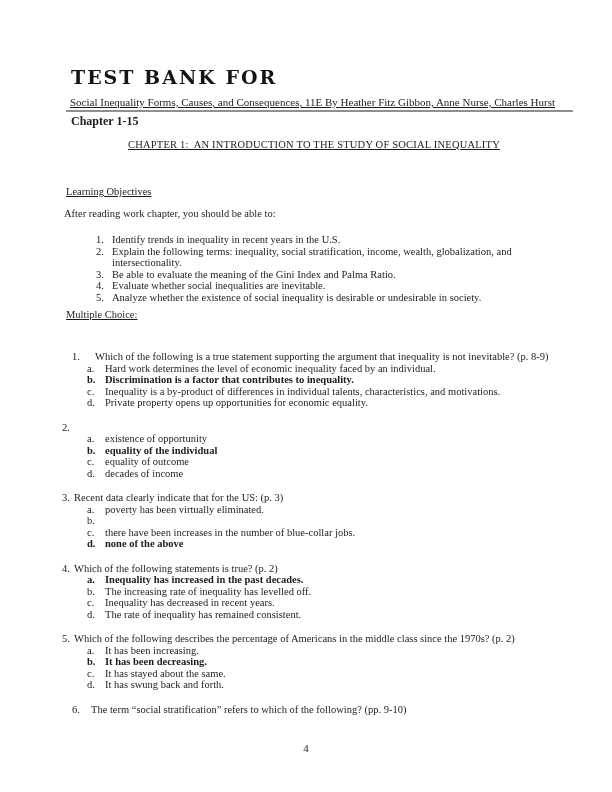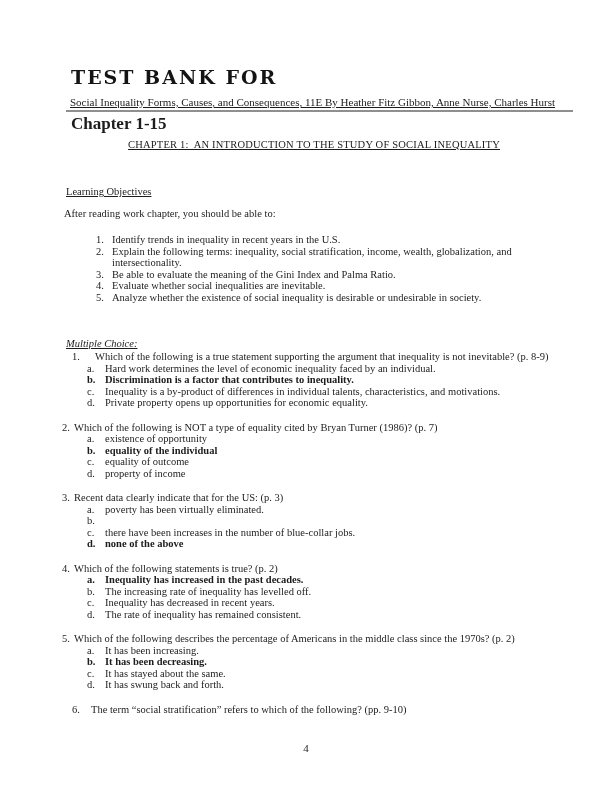--- a/index.html
+++ b/index.html
@@ -30,21 +30,21 @@
     white-space: nowrap;
   }
   .header-rule {
     top: 109.5px; left: 66px;
     width: 507px; height: 2.5px;
     background: #8f8f8f;
   }
   .chapter-range {
     top: 113.5px; left: 71px;
     font-weight: bold;
-    font-size: 17px;
+    font-size: 12px;
   }
   .chapter-heading {
     top: 139px; left: 0; right: 0;
     text-align: center;
     text-decoration: underline;
     white-space: pre-wrap;
     letter-spacing: 0.2px;
     padding-left: 16px;
   }
 
@@ -57,23 +57,22 @@
   }
   .lo-list {
     top: 234px; left: 0; right: 28px;
     line-height: 11.5px;
   }
   .lo-row { display: flex; padding-left: 96px; }
   .lo-num { flex: none; width: 16px; }
   .lo-text { white-space: pre-wrap; }
 
   .mc-heading {
-    top: 338px; left: 66px;
-    text-decoration: underline;
-    font-style: italic;
+    top: 309px; left: 66px;
+    text-decoration: underline;
   }
   .questions {
     top: 351px; left: 0; right: 20px;
     line-height: 11.5px;
   }
   .question { margin: 0 0 13px 0; }
   .q-head { display: flex; }
   .q-head.style-first { padding-left: 72px; }
   .q-head.style-first .q-num { flex: none; width: 23px; }
   .q-head.style-mid { padding-left: 62px; }
@@ -158,37 +157,36 @@
       </div>
       <div class="opt-row">
         <span class="opt-letter">d.</span>
         <span>Private property opens up opportunities for economic equality.</span>
       </div>
     </div>
 
     <div class="question">
       <div class="q-head style-mid">
         <span class="q-num">2.</span>
-        <span class="q-text">Which of the following is NOT a type of equality cited by Bryan Turner (1986)? (p. 7)</span>
       </div>
       <div class="opt-row">
         <span class="opt-letter">a.</span>
         <span>existence of opportunity</span>
       </div>
       <div class="opt-row bold">
         <span class="opt-letter">b.</span>
         <span>equality of the individual</span>
       </div>
       <div class="opt-row">
         <span class="opt-letter">c.</span>
         <span>equality of outcome</span>
       </div>
       <div class="opt-row">
         <span class="opt-letter">d.</span>
-        <span>property of income</span>
+        <span>decades of income</span>
       </div>
     </div>
 
     <div class="question">
       <div class="q-head style-mid">
         <span class="q-num">3.</span>
         <span class="q-text">Recent data clearly indicate that for the US: (p. 3)</span>
       </div>
       <div class="opt-row">
         <span class="opt-letter">a.</span>

